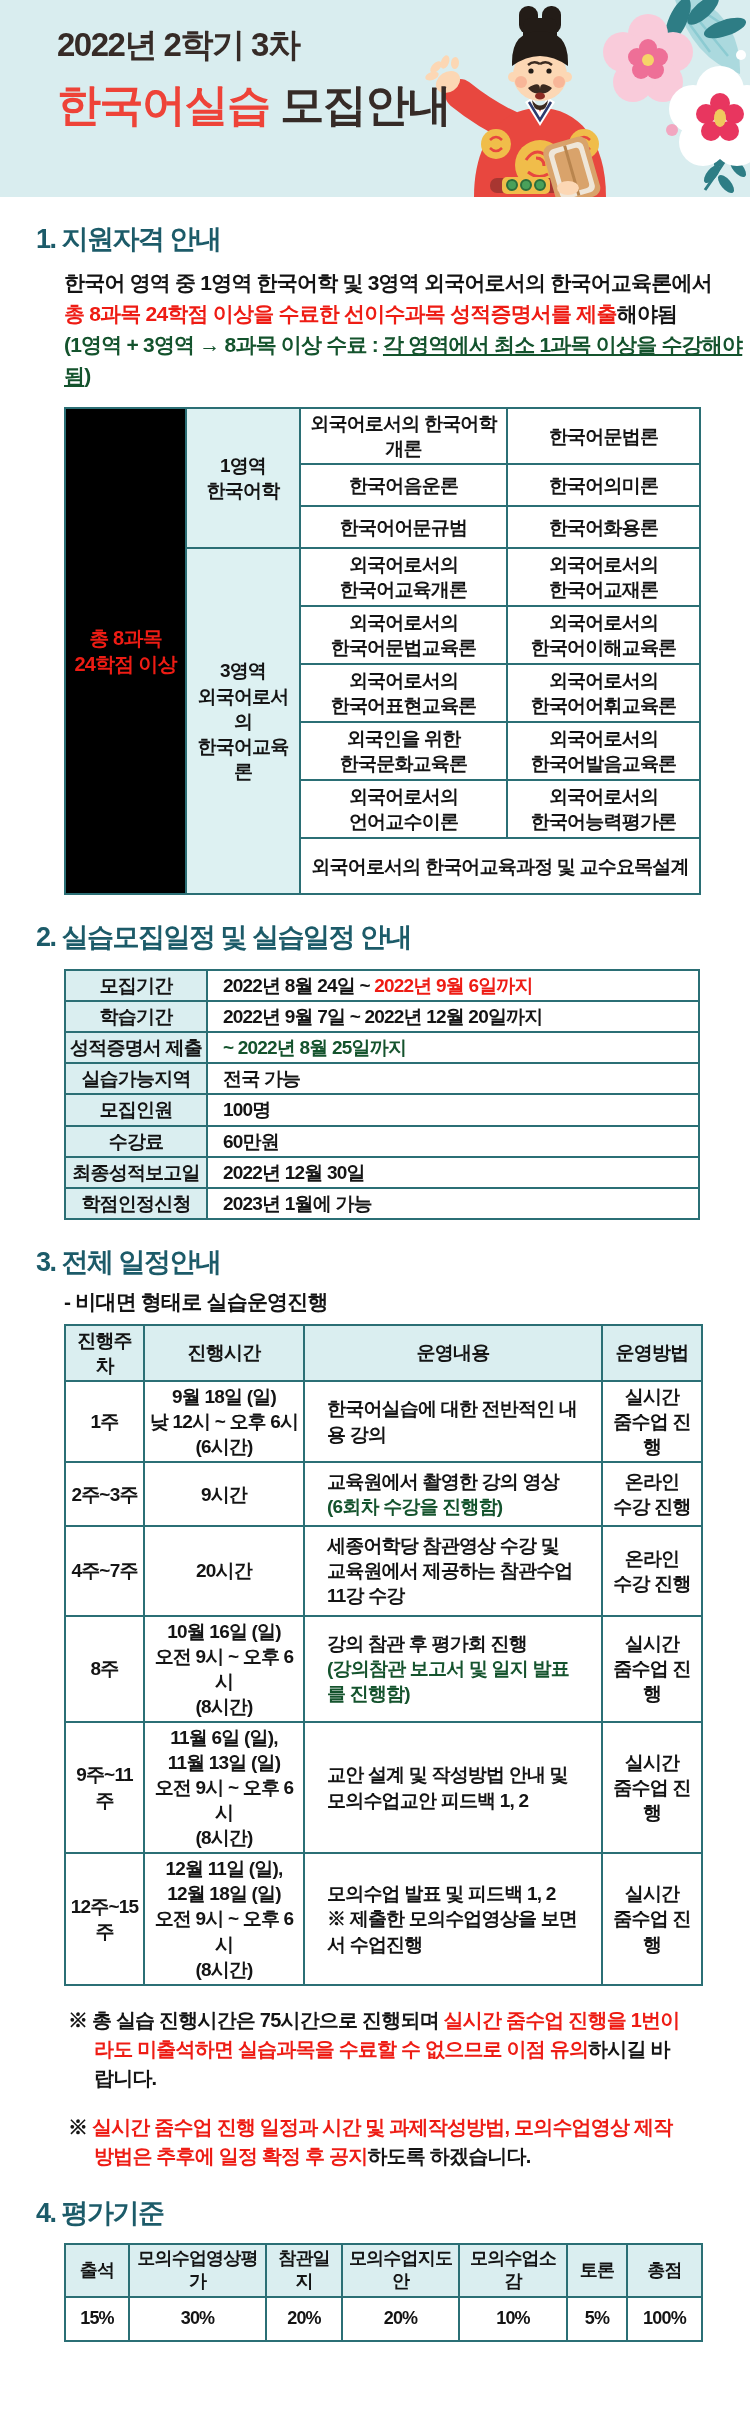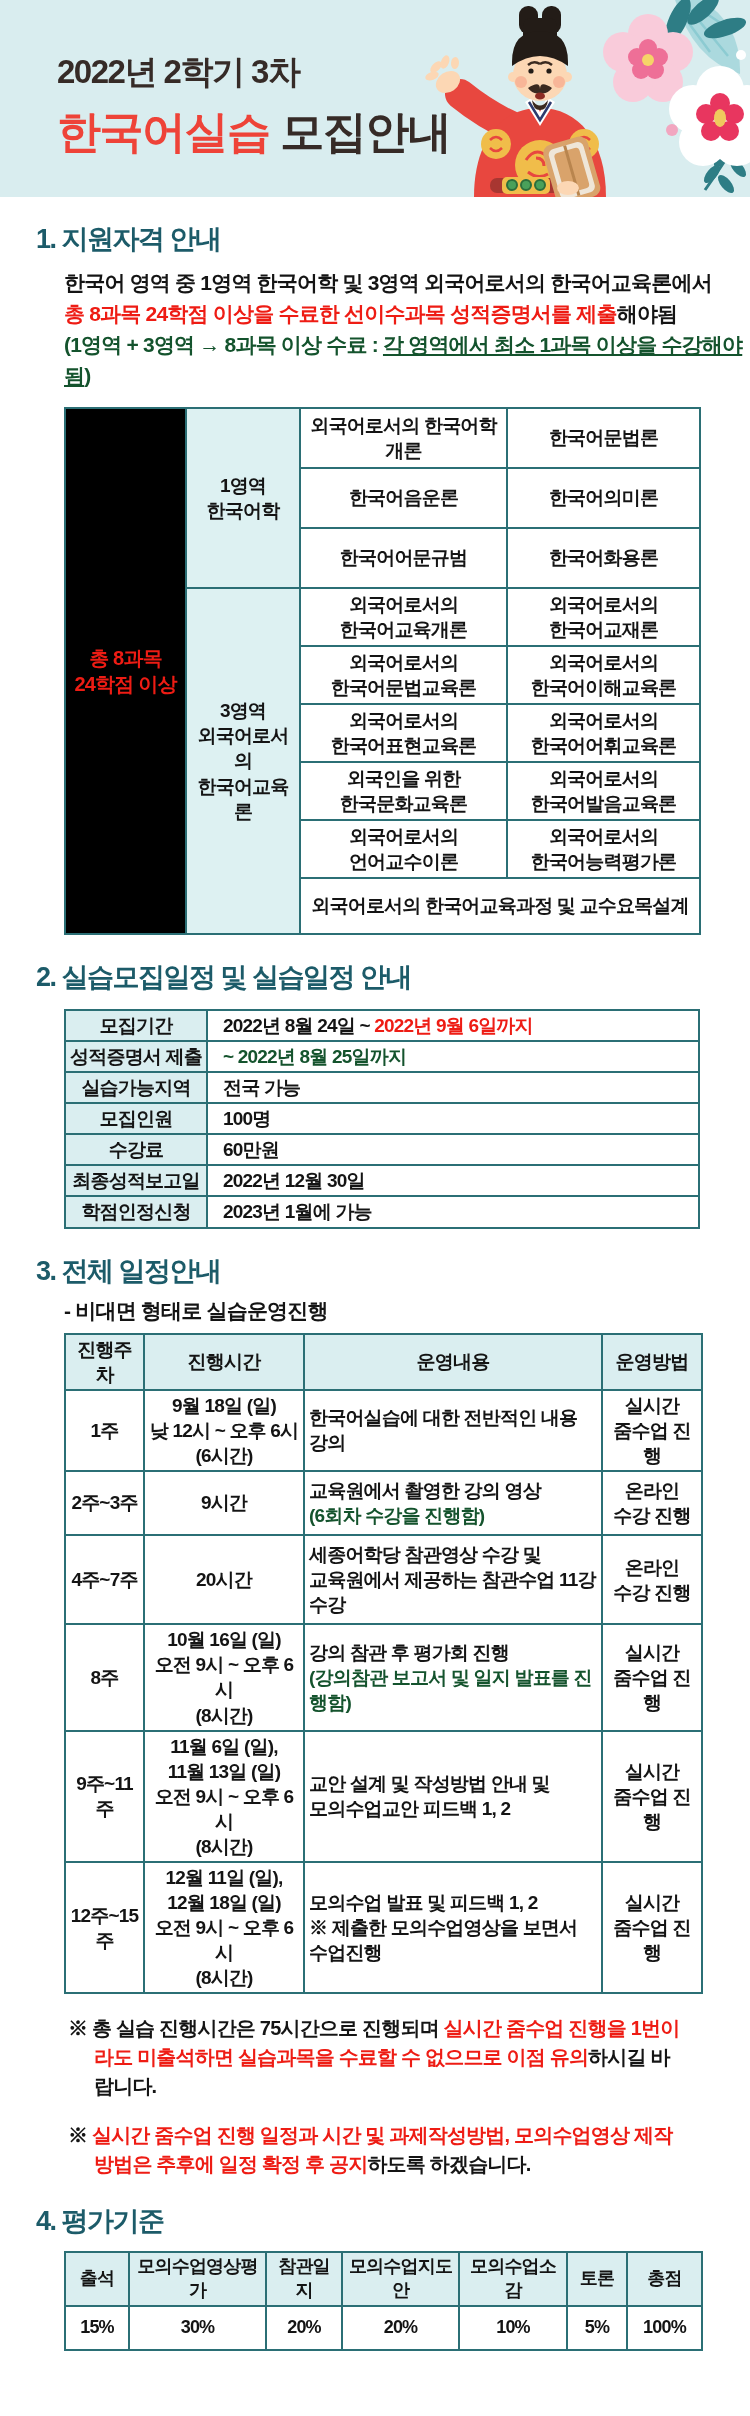--- a/index.html
+++ b/index.html
@@ -5,53 +5,53 @@
   * { box-sizing: border-box; }
   html,body { margin:0; padding:0; }
   body {
     width:750px; height:2416px; overflow:hidden;
     background:#ffffff;
     font-family:"Liberation Sans", sans-serif;
     font-weight:bold; color:#141414;
   }
   
   .banner { position:relative; height:197px; background:#d9edef; overflow:hidden; }
-  .banner-title { position:absolute; left:57px; top:50px; z-index:2; }
+  .banner-title { position:absolute; left:57px; top:23px; z-index:2; }
   .t1 { font-size:33px; color:#362b27; letter-spacing:-1.5px; }
   .t2 { font-size:44px; color:#362b27; letter-spacing:-1.5px; margin-top:8px; }
   .t2 .hl { color:#ee4338; }
   .banner svg { position:absolute; right:0; top:0; z-index:1; }
   
   h2.sec { color:#1c5b69; font-size:27px; margin:24px 0 0 36px; letter-spacing:-1.5px; }
   .para { margin:10px 0 16px 64px; font-size:21px; line-height:31px; letter-spacing:-0.8px; }
   .red  { color:#ee1c14; }
   .blue { color:#14532d; }
   .ul   { text-decoration:underline; }
   .ml   { white-space:pre-line; }
   
   table { border-collapse:collapse; margin:0 0 0 64px; table-layout:fixed; }
   td { border:2px solid #2b6f75; text-align:center; vertical-align:middle;
        font-size:19px; line-height:1.32; letter-spacing:-0.8px; padding:2px 4px; }
   .bg-label { background:#daeef0; }
   .bg-c1 { background:#000000; }
   .bg-c2 { background:#ddf1f2; }
   
   .tb1 { margin-top:14px; }
-  .tb1 td.single { height:60px; }
+  .tb1 td.single { height:42px; }
   .tb1 td.double { height:58px; }
   .tb1 td.merged { height:56px; }
   .tb1 .total { color:#ee1c14; font-size:20px; }
   
   .tb2 { margin-top:14px; }
   .tb2 td { height:28px; }
   .tb2 td.val { text-align:left; padding-left:15px; }
   
   .tb3 { margin-top:8px; }
   .tb3 td.hd { height:36px; }
-  .tb3 td.content { text-align:left; padding:6px 4px; }
+  .tb3 td.content { text-align:left; padding:6px 22px; }
   .sub { margin:8px 0 0 64px; font-size:21px; letter-spacing:-0.8px; }
   
   .note { margin:20px 0 0 68px; width:616px; font-size:20px; line-height:29px;
           letter-spacing:-0.8px; padding-left:26px; text-indent:-26px; }
   
   .tb4 { margin-top:12px; }
   .tb4 td { height:44px; font-size:18px; }
 </style>
 </head>
 <body>
@@ -261,20 +261,24 @@
 <h2 class="sec">2. 실습모집일정 및 실습일정 안내</h2>
 <table class="tb2">
   <colgroup>
       <col style="width:142px">
       <col style="width:492px">
     </colgroup>
   <tbody>
       <tr>
     <td class="bg-label">모집기간</td>
     <td class="val"><span>2022년 8월 24일 ~ </span><span class="red">2022년 9월 6일까지</span></td>
+  </tr>
+  <tr>
+    <td class="bg-label">학습기간</td>
+    <td class="val"><span>2022년 9월 7일 ~ 2022년 12월 20일까지</span></td>
   </tr>
   <tr>
     <td class="bg-label">성적증명서 제출</td>
     <td class="val"><span class="blue">~ 2022년 8월 25일까지</span></td>
   </tr>
   <tr>
     <td class="bg-label">실습가능지역</td>
     <td class="val"><span>전국 가능</span></td>
   </tr>
   <tr>

